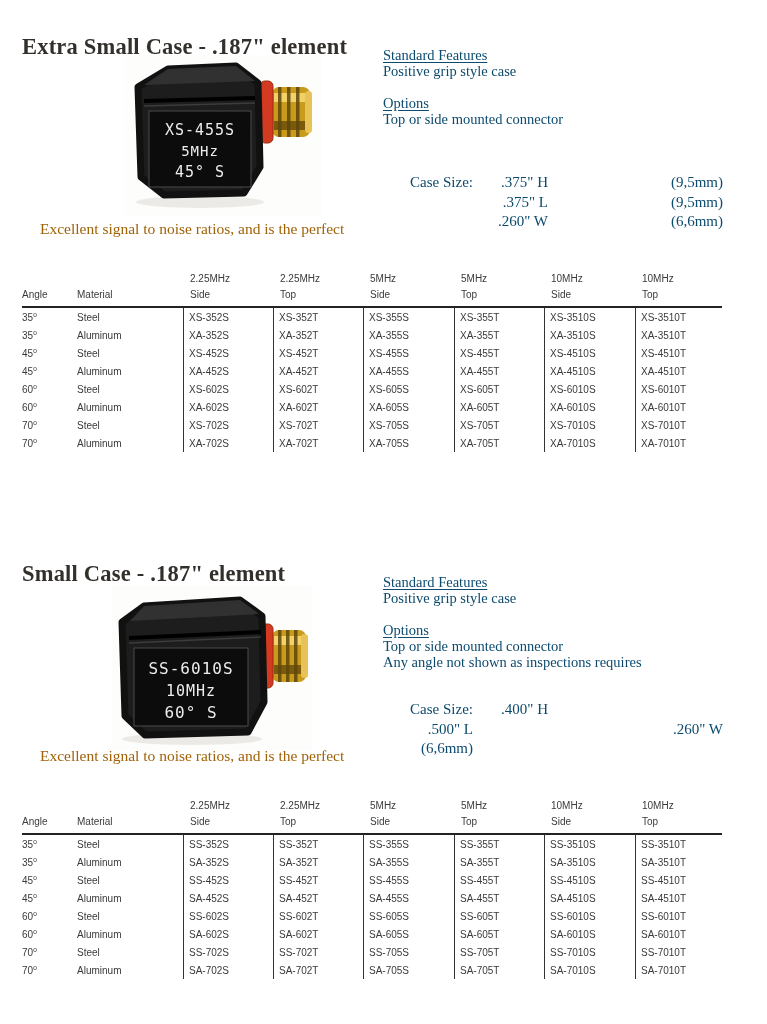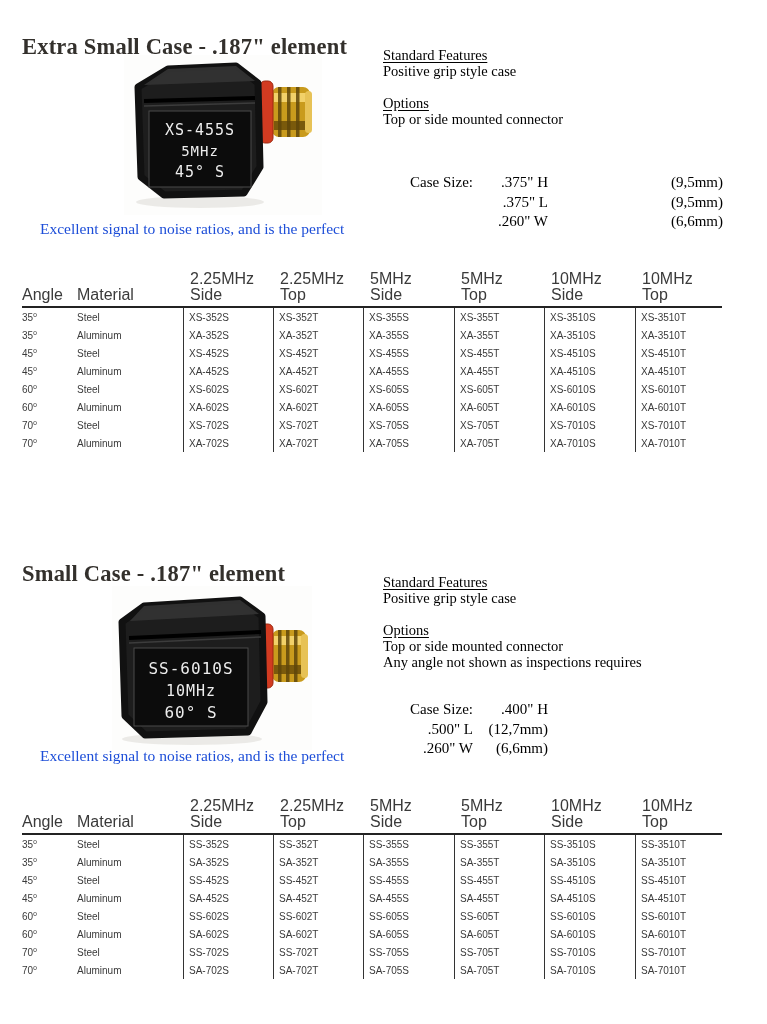--- a/index.html
+++ b/index.html
@@ -15,35 +15,35 @@
     position:absolute; left:22px; top:0; font-size:22.5px; line-height:26px;
     letter-spacing:0.2px; color:#33302c; white-space:nowrap;
   }
 
   .figure { position:absolute; }
   .fig-s1 { left:124px; top:36px; }
   .fig-s2 { left:112px; top:40px; }
 
   .caption {
     position:absolute; left:40px; top:201px; font-size:15.5px; line-height:18.5px;
-    color:#1d4ed8; white-space:nowrap;
+    color:#a16207; white-space:nowrap;
   }
 
-  .info { position:absolute; left:383px; top:28px; width:340px; font-size:14.5px; line-height:16px; color:#000000; }
+  .info { position:absolute; left:383px; top:28px; width:340px; font-size:14.5px; line-height:16px; color:#0c4a6e; }
   .info .u { text-decoration:underline; text-underline-offset:2px; }
   .gap16 { height:16px; }
   .case-block { display:grid; grid-template-columns:90px 75px auto; line-height:19.5px; font-size:15px;text-align:right; }
   .sec-s1 .case-block { margin-top:46px; }
   .sec-s2 .case-block { margin-top:30px; }
 
   .ptable { position:absolute; left:22px; top:252px; width:700px;
     font-family:"Liberation Sans","DejaVu Sans",sans-serif; color:#3a3a3a; }
   .t-head { display:grid; grid-template-columns:55px 106px 90px 90px 91px 90px 91px 87px;
     padding-bottom:3px; border-bottom:2.5px solid #232323; }
-  .t-hcell { font-size:16px; line-height:16px; }
+  .t-hcell { font-size:10px; line-height:16px; }
   .t-hcell .l1 { min-height:16px; }
   .t-head .t-hcell:nth-child(n+3) { padding-left:7px; }
   .t-row { display:grid; grid-template-columns:55px 106px 90px 90px 91px 90px 91px 87px;
     height:18px; font-size:10px; }
   .t-cell { display:flex; align-items:center; height:18px; }
   .t-cell.code { border-left:1.8px solid #333333; padding-left:5px; }
 
   svg text.lbl { font-family:"DejaVu Sans Mono","Liberation Mono",monospace; fill:#ededed; letter-spacing:1px; }
 </style>
 </head>
@@ -264,21 +264,20 @@
       <div>Positive grip style case</div>
       <div class="gap16"></div>
       <div class="u">Options</div>
       <div>Top or side mounted connector</div>
       <div>Any angle not shown as inspections requires</div>
       <div class="case-block">
         <div>Case Size:</div>
         <div>.400" H</div>
         <div></div>
         <div>.500" L</div>
-        <div>(12,7mm)</div>
         <div></div>
         <div>.260" W</div>
         <div>(6,6mm)</div>
       </div>
     </div>
 
     <div class="ptable">
         <div class="t-head">
           <div class="t-hcell">
             <div class="l1"></div>

